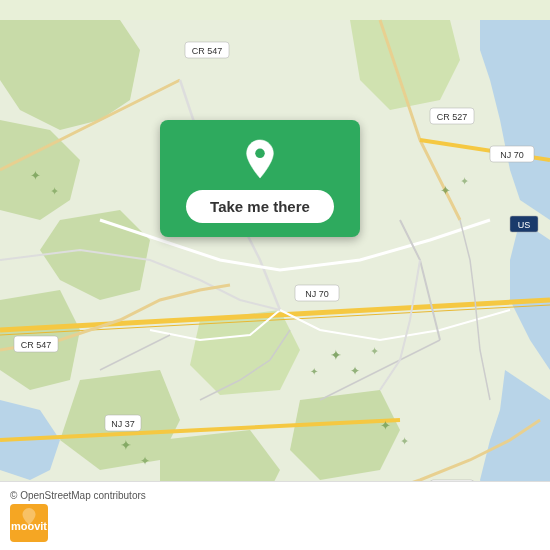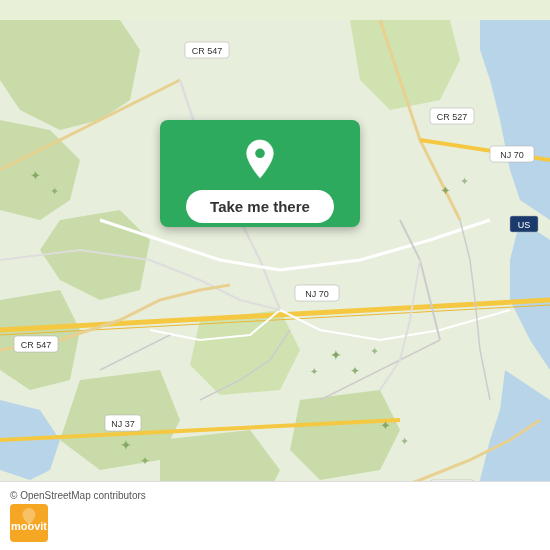--- a/index.html
+++ b/index.html
@@ -24,21 +24,21 @@
     #cta-card {
       position: absolute;
       top: 120px;
       left: 160px;
       width: 200px;
       background-color: #2eaa5e;
       border-radius: 8px;
       display: flex;
       flex-direction: column;
       align-items: center;
-      padding: 18px 16px 4px;
+      padding: 18px 16px 14px;
       box-shadow: 0 3px 10px rgba(0,0,0,0.3);
     }
 
     #map-pin {
       width: 36px;
       height: 42px;
       margin-bottom: 10px;
     }
 
     #cta-button {

